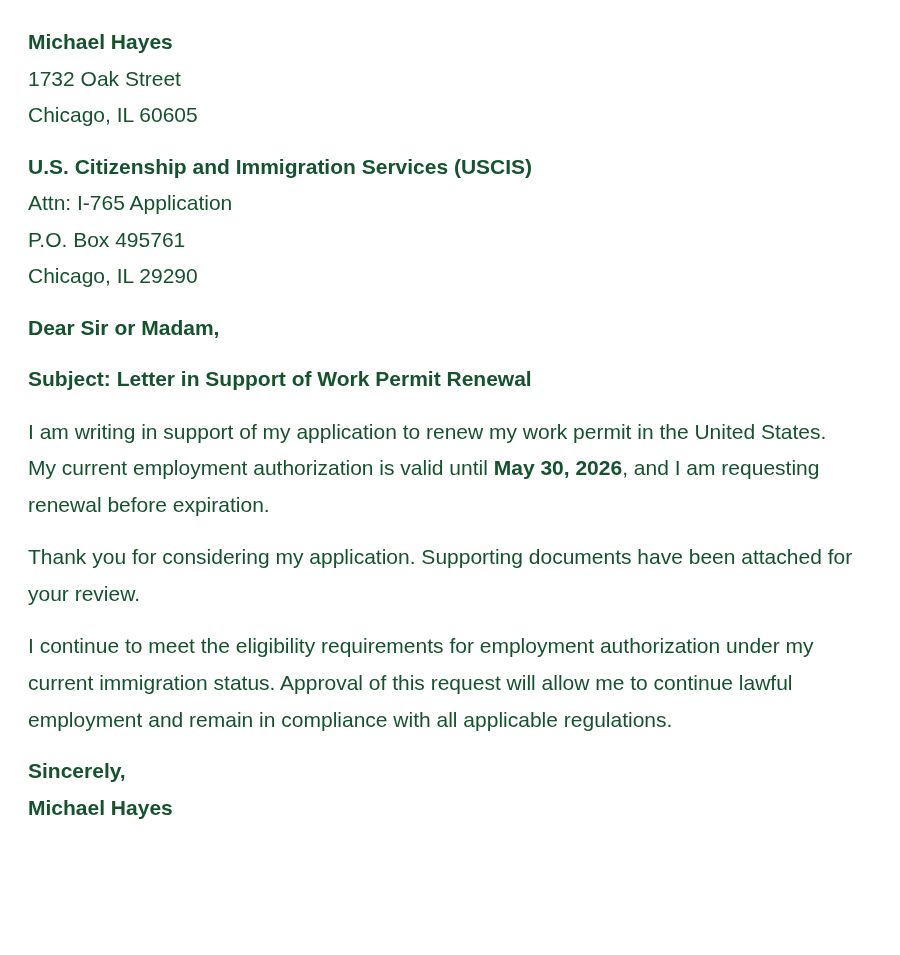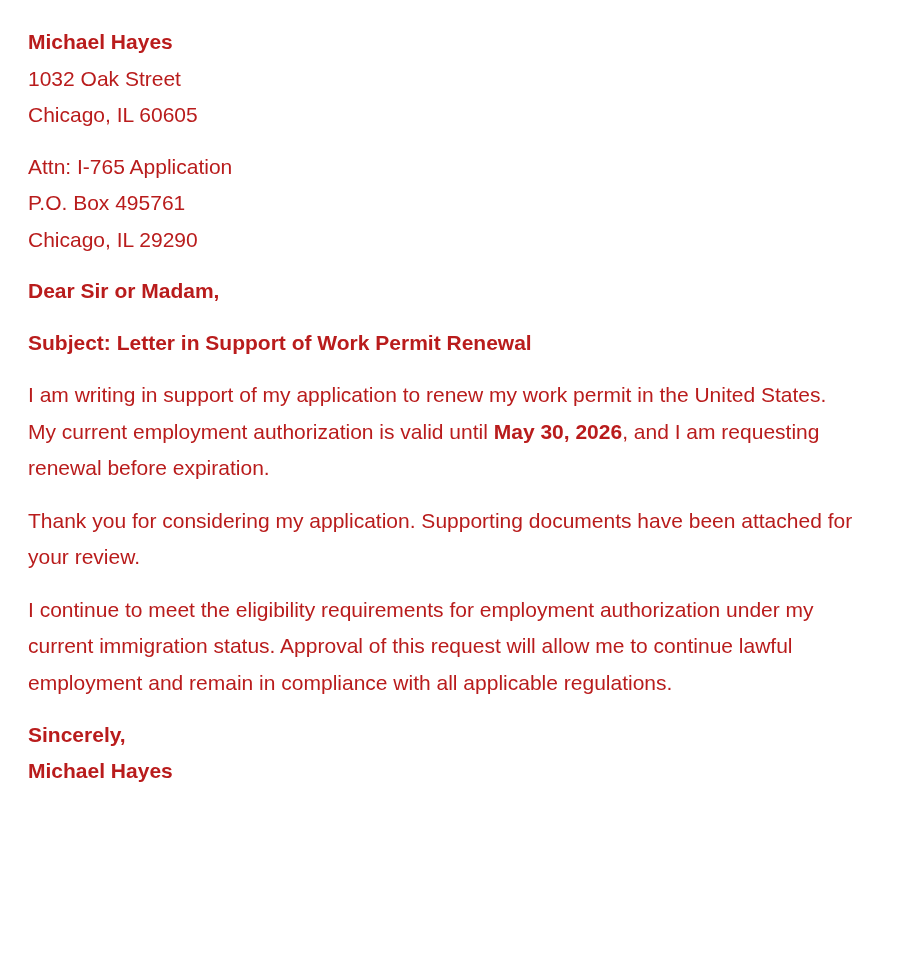--- a/index.html
+++ b/index.html
@@ -9,21 +9,21 @@
   }
   .page {
     width: 900px;
     height: 955px;
     background: #ffffff;
     box-sizing: border-box;
     padding: 24px 42px 0 28px;
     font-family: "Liberation Sans", "DejaVu Sans", sans-serif;
     font-size: 21px;
     line-height: 1.74;
-    color: #b91c1c;
+    color: #14532d;
     overflow: hidden;
   }
   .block {
     margin: 0 0 15px 0;
   }
   .line {
     display: block;
   }
   .bold {
     font-weight: bold;
@@ -32,26 +32,27 @@
     margin: 16px 0 15px 0;
   }
 </style>
 </head>
 <body>
 
 <div class="page">
 
   <div class="block">
     <span class="line bold">Michael Hayes</span>
-    <span class="line">1032 Oak Street</span>
+    <span class="line">1732 Oak Street</span>
     <span class="line">Chicago, IL 60605</span>
   </div>
 
 
   <div class="block">
+    <span class="line bold">U.S. Citizenship and Immigration Services (USCIS)</span>
     <span class="line">Attn: I-765 Application</span>
     <span class="line">P.O. Box 495761</span>
     <span class="line">Chicago, IL 29290</span>
   </div>
 
   <div class="block">
     <span class="line bold">Dear Sir or Madam,</span>
   </div>
 
   <div class="block">

